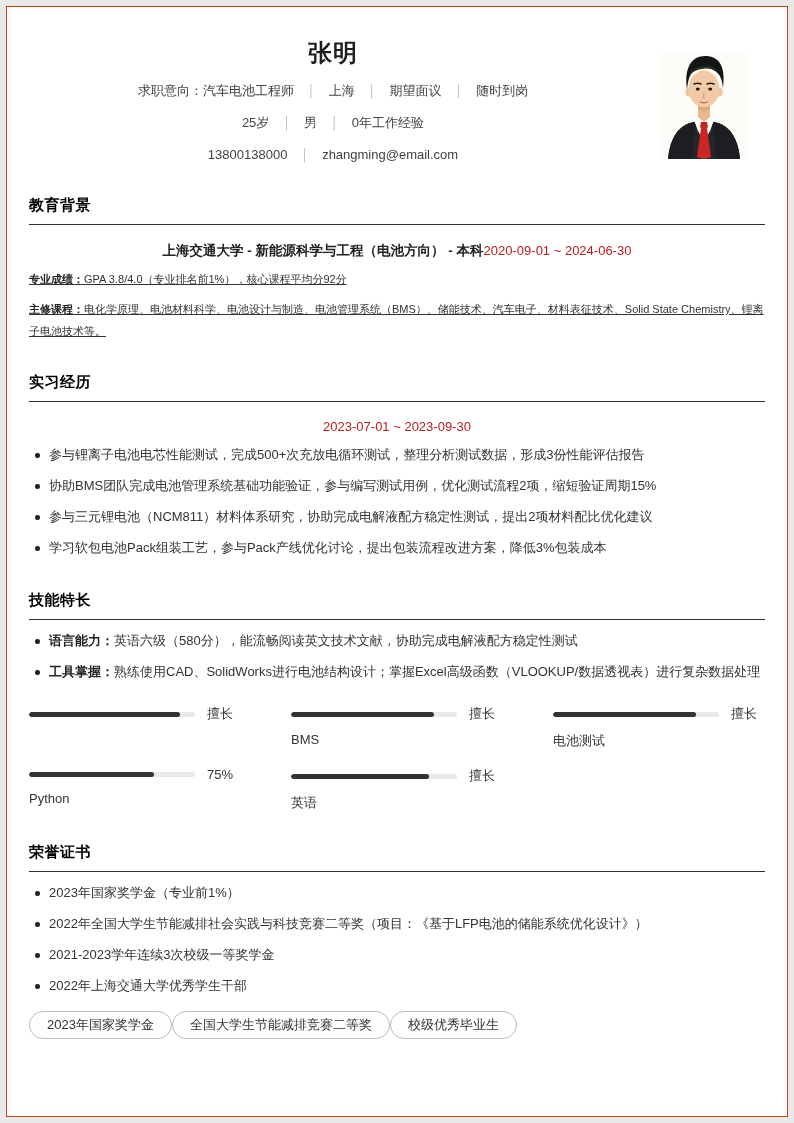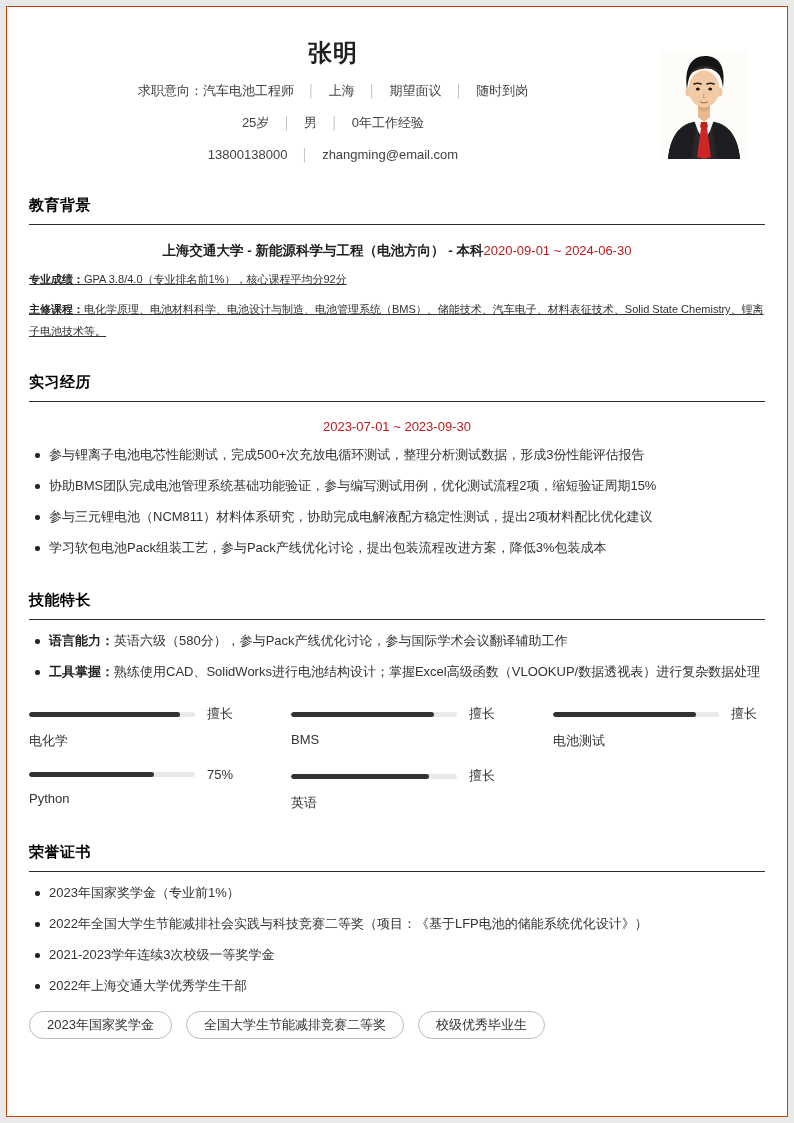--- a/index.html
+++ b/index.html
@@ -73,21 +73,21 @@
   .bar-row { display: flex; align-items: center; }
   .bar-track {
     flex: 1; height: 5px; background: #e9e9e9; border-radius: 3px;
     overflow: hidden; position: relative;
   }
   .bar-fill { height: 100%; background: #333333; border-radius: 3px; }
   .bar-level { font-size: 13px; color: #333; margin-left: 12px; width: 34px; white-space: nowrap; }
   .bar-name { font-size: 13px; color: #333; margin-top: 9px; }
 
   
-  .tags-row { display: flex; gap: 14px; margin-top: 13px; }
+  .tags-row { display: flex; margin-top: 13px; }
   .tag-pill {
     border: 1px solid #bdbdbd; border-radius: 15px;
     background: #fefefe; color: #333;
     font-size: 13px; line-height: 16px; padding: 5px 17px;
     white-space: nowrap;
   }
 </style>
 </head>
 <body>
 
@@ -179,33 +179,32 @@
       <li><span>参与锂离子电池电芯性能测试，完成500+次充放电循环测试，整理分析测试数据，形成3份性能评估报告</span></li>
       <li><span>协助BMS团队完成电池管理系统基础功能验证，参与编写测试用例，优化测试流程2项，缩短验证周期15%</span></li>
       <li><span>参与三元锂电池（NCM811）材料体系研究，协助完成电解液配方稳定性测试，提出2项材料配比优化建议</span></li>
       <li><span>学习软包电池Pack组装工艺，参与Pack产线优化讨论，提出包装流程改进方案，降低3%包装成本</span></li>
     </ul>
   </div>
 
   <div class="section">
     <h2 class="section-title">技能特长</h2>
     <ul class="dots">
-      <li><strong>语言能力：</strong><span>英语六级（580分），参与Pack产线优化讨论，参与国际学术会议翻译辅助工作</span></li>
+      <li><strong>语言能力：</strong><span>英语六级（580分），能流畅阅读英文技术文献，协助完成电解液配方稳定性测试</span></li>
       <li><strong>工具掌握：</strong><span>熟练使用CAD、SolidWorks进行电池结构设计；掌握Excel高级函数（VLOOKUP/数据透视表）进行复杂数据处理</span></li>
     </ul>
 
     <div class="bars-grid">
       <div class="bar-cell">
         <div class="bar-row">
           <div class="bar-track">
               <div class="bar-fill" style="width: 91%;"></div>
             </div>
           <span class="bar-level">擅长</span>
         </div>
-        <div class="bar-name">电化学</div>
       </div>
       <div class="bar-cell">
         <div class="bar-row">
           <div class="bar-track">
               <div class="bar-fill" style="width: 86%;"></div>
             </div>
           <span class="bar-level">擅长</span>
         </div>
         <div class="bar-name">BMS</div>
       </div>

